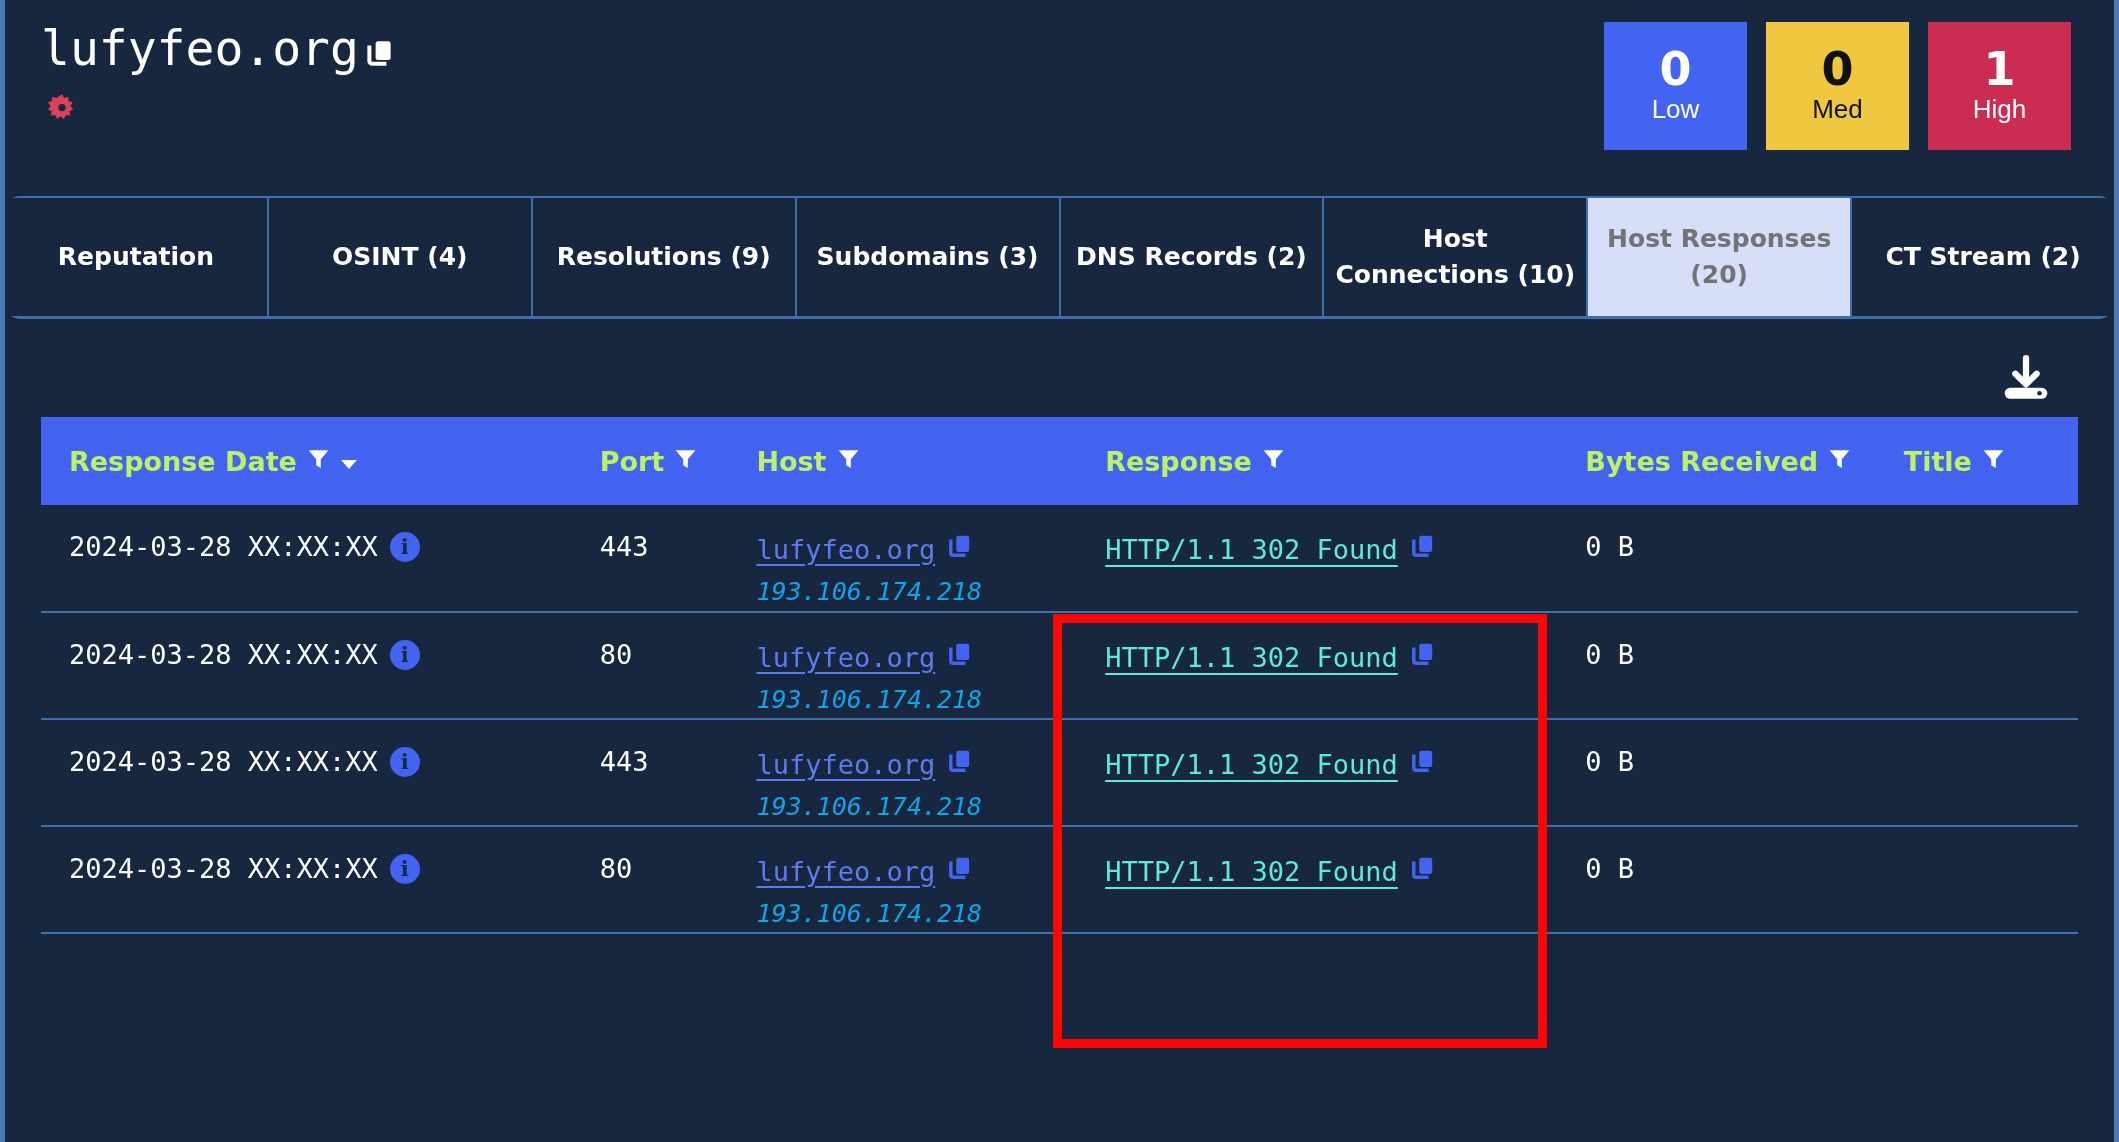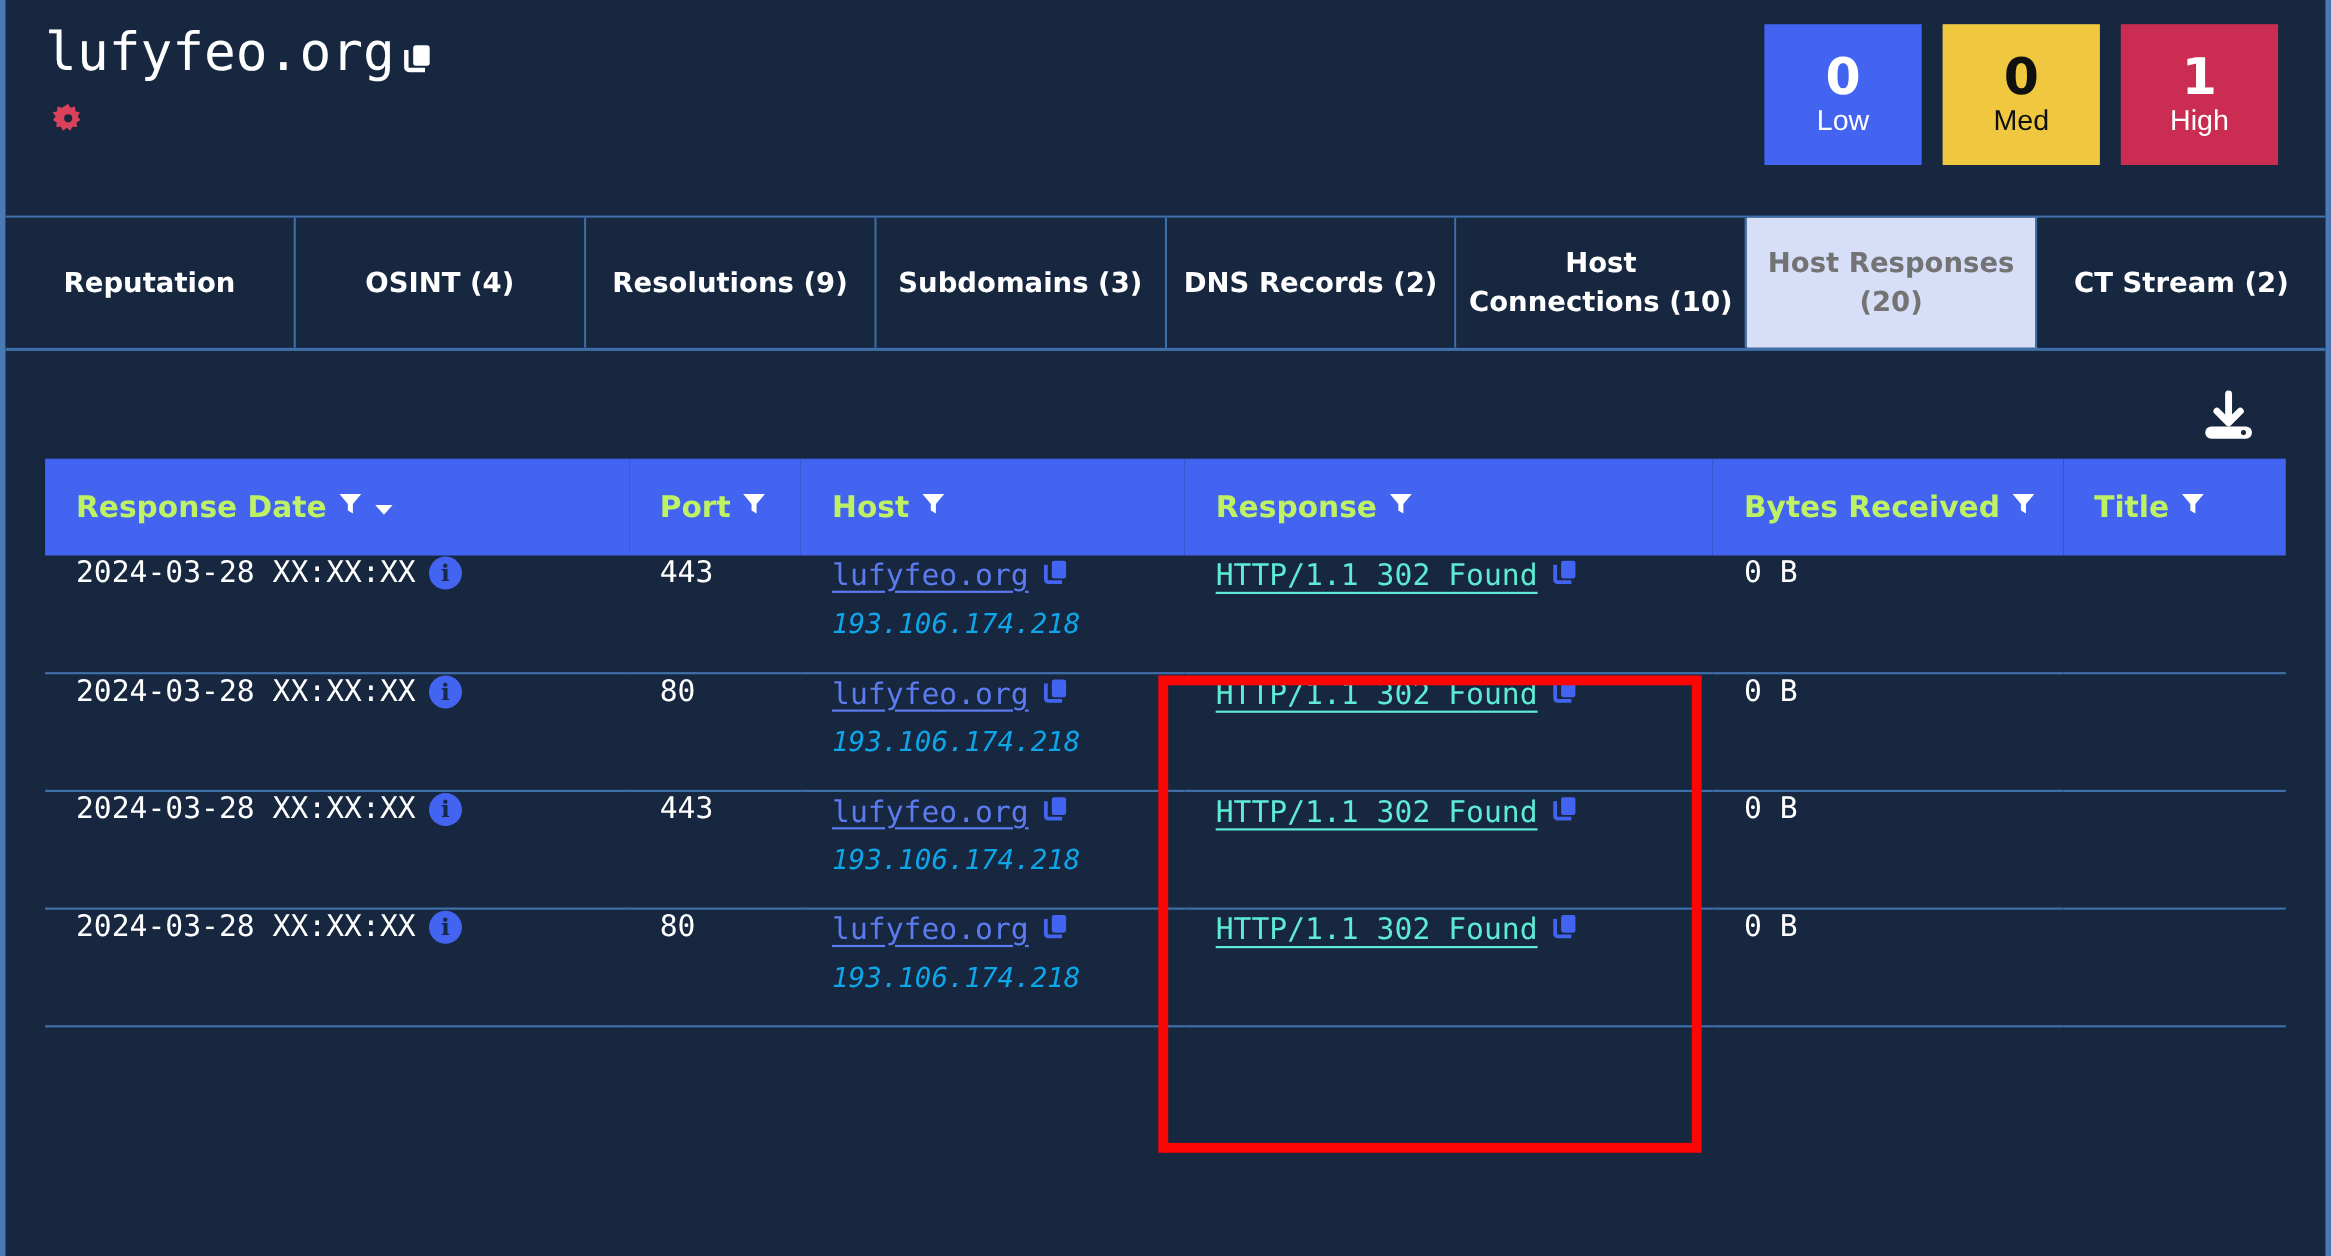--- a/index.html
+++ b/index.html
@@ -62,20 +62,21 @@
   .sc-med .score-num, .sc-med .score-label   { color: #101010; }
   .sc-high { background: #cb2c52; }
   .sc-high .score-num, .sc-high .score-label { color: #ffffff; }
 
   
   .tabbar {
     display: flex;
     height: 123px;
     border-top: 2px solid #3f6fa8;
     border-bottom: 3px solid #3f6fa8;
+    border-radius: 15px;
   }
   .tab {
     flex: 1 1 0;
     display: flex;
     align-items: center;
     justify-content: center;
     text-align: center;
     padding: 4px 8px;
     border-right: 2px solid #3f6fa8;
     font-family: "DejaVu Sans", sans-serif;
@@ -122,21 +123,21 @@
 
   tbody td {
     border-bottom: 2px solid #3f6fa8;
     height: 107px;
     padding: 0 0 0 28px;
     vertical-align: top;
     font-family: "DejaVu Sans Mono", monospace;
     font-size: 27px;
     color: #ffffff;
   }
-  tbody td .cell-pad { }
+  tbody td .cell-pad { padding-top: 26px; }
 
   .cell-flex { display: flex; align-items: center; gap: 12px; }
   .link {
     color: #5d7bf0;
     text-decoration: underline;
     text-underline-offset: 5px;
     cursor: pointer;
     white-space: nowrap;
   }
   .resp-link {

